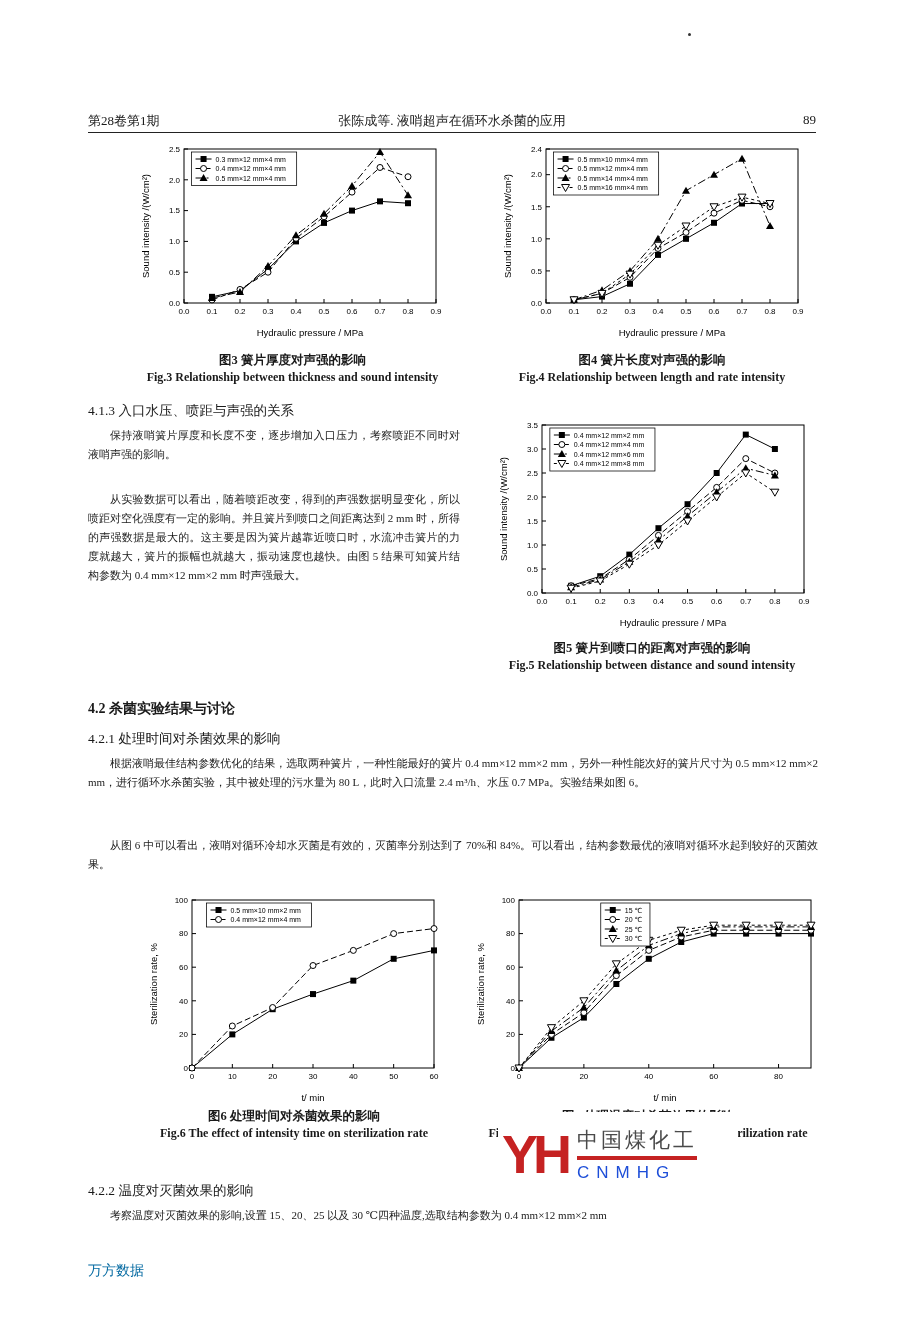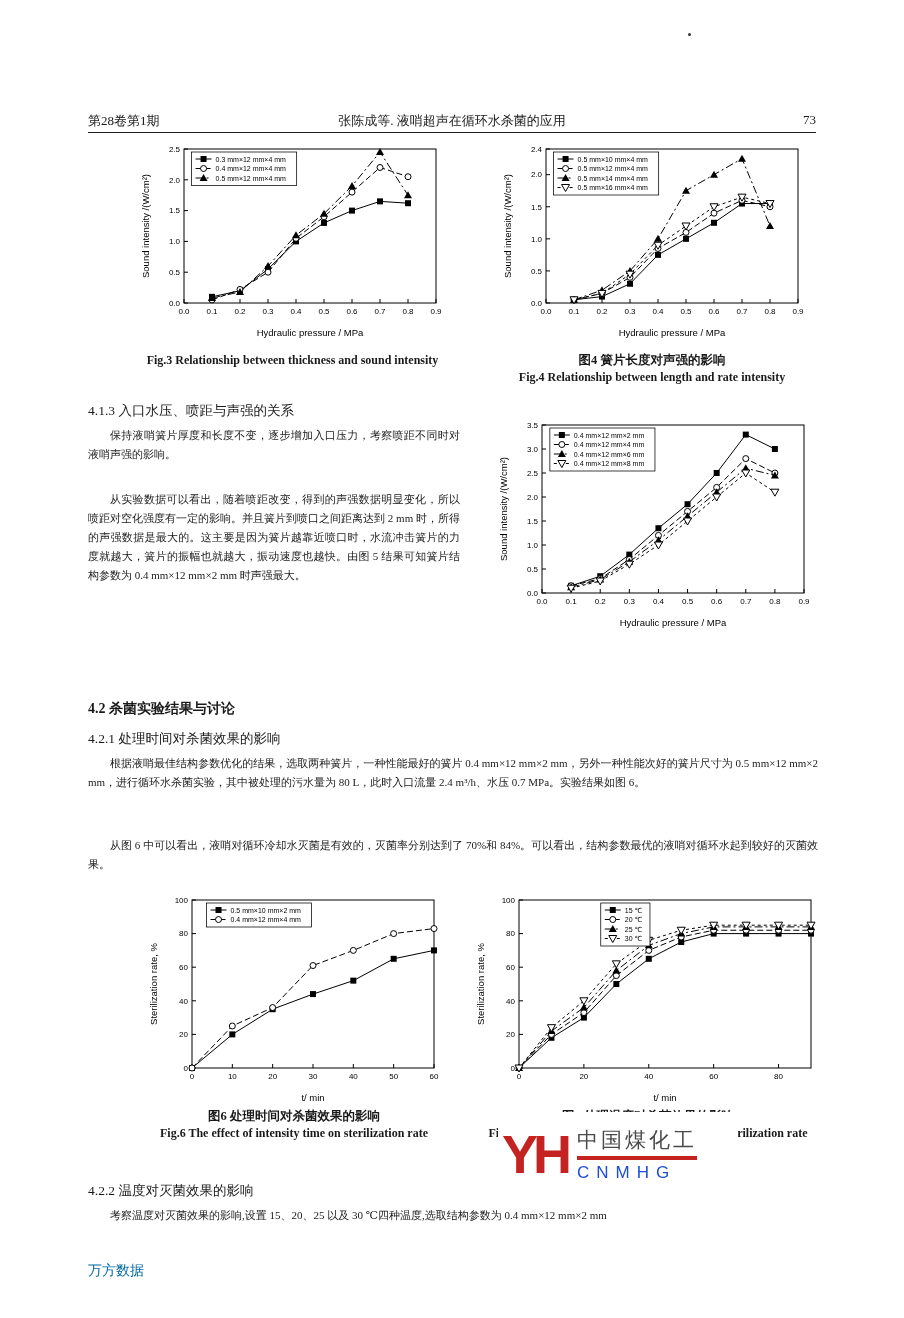--- a/index.html
+++ b/index.html
@@ -33,21 +33,21 @@
 </head>
 <body>
 
 <div class="page">
 
   <div class="speck"></div>
 
   <div class="hdr">
     <span class="l">第28卷第1期</span>
     <span class="c">张陈成等. 液哨超声在循环水杀菌的应用</span>
-    <span class="r">73</span>
+    <span class="r">89</span>
   </div>
 
   <div class="chart" style="left:140px;top:142px;"><svg width="305" height="198" viewBox="0 0 305 198" xmlns="http://www.w3.org/2000/svg">
         <rect x="44" y="7" width="252" height="154" fill="#fff" stroke="#000" stroke-width="1"></rect>
         <line x1="44" y1="161" x2="44" y2="157" stroke="#000"></line>
         <text x="44" y="172" font-size="8" text-anchor="middle">0.0</text>
         <line x1="72" y1="161" x2="72" y2="157" stroke="#000"></line>
         <text x="72" y="172" font-size="8" text-anchor="middle">0.1</text>
         <line x1="100" y1="161" x2="100" y2="157" stroke="#000"></line>
         <text x="100" y="172" font-size="8" text-anchor="middle">0.2</text>
@@ -199,20 +199,21 @@
         <text x="75.56" y="29.1" font-size="7">0.5 mm×12 mm×4 mm</text>
         <line x1="55.56" y1="36" x2="71.56" y2="36" stroke="#000" stroke-dasharray="8 3 2 3"></line>
         <polygon points="63.56,32 59.56,39 67.56,39" fill="#000"></polygon>
         <text x="75.56" y="38.6" font-size="7">0.5 mm×14 mm×4 mm</text>
         <line x1="55.56" y1="45.5" x2="71.56" y2="45.5" stroke="#000" stroke-dasharray="3 3"></line>
         <polygon points="63.56,49.5 59.56,42.5 67.56,42.5" fill="#fff" stroke="#000"></polygon>
         <text x="75.56" y="48.1" font-size="7">0.5 mm×16 mm×4 mm</text>
       </svg></div>
 
   <div class="cap" style="left:95px;top:352px;width:395px;">
+    <div class="cap-zh">图3 簧片厚度对声强的影响</div>
     <div class="cap-en">Fig.3 Relationship between thickness and sound intensity</div>
   </div>
   <div class="cap" style="left:462px;top:352px;width:380px;">
     <div class="cap-zh">图4 簧片长度对声强的影响</div>
     <div class="cap-en">Fig.4 Relationship between length and rate intensity</div>
   </div>
 
   <div class="heading" style="left:88px;top:402px;">4.1.3 入口水压、喷距与声强的关系</div>
   <div class="para" style="left:88px;top:426px;width:372px;">保持液哨簧片厚度和长度不变，逐步增加入口压力，考察喷距不同时对液哨声强的影响。</div>
   <div class="para" style="left:88px;top:490px;width:372px;">从实验数据可以看出，随着喷距改变，得到的声强数据明显变化，所以喷距对空化强度有一定的影响。并且簧片到喷口之间距离达到 2 mm 时，所得的声强数据是最大的。这主要是因为簧片越靠近喷口时，水流冲击簧片的力度就越大，簧片的振幅也就越大，振动速度也越快。由图 5 结果可知簧片结构参数为 0.4 mm×12 mm×2 mm 时声强最大。</div>
@@ -300,20 +301,24 @@
         <line x1="55.86" y1="26.5" x2="71.86" y2="26.5" stroke="#000" stroke-dasharray="6 3"></line>
         <circle cx="63.86" cy="26.5" r="3" fill="#fff" stroke="#000"></circle>
         <text x="75.86" y="29.1" font-size="7">0.4 mm×12 mm×4 mm</text>
         <line x1="55.86" y1="36" x2="71.86" y2="36" stroke="#000" stroke-dasharray="8 3 2 3"></line>
         <polygon points="63.86,32 59.86,39 67.86,39" fill="#000"></polygon>
         <text x="75.86" y="38.6" font-size="7">0.4 mm×12 mm×6 mm</text>
         <line x1="55.86" y1="45.5" x2="71.86" y2="45.5" stroke="#000" stroke-dasharray="3 3"></line>
         <polygon points="63.86,49.5 59.86,42.5 67.86,42.5" fill="#fff" stroke="#000"></polygon>
         <text x="75.86" y="48.1" font-size="7">0.4 mm×12 mm×8 mm</text>
       </svg></div>
+  <div class="cap" style="left:462px;top:640px;width:380px;">
+    <div class="cap-zh">图5 簧片到喷口的距离对声强的影响</div>
+    <div class="cap-en">Fig.5 Relationship between distance and sound intensity</div>
+  </div>
 
   <div class="heading b" style="left:88px;top:700px;">4.2 杀菌实验结果与讨论</div>
   <div class="heading" style="left:88px;top:730px;">4.2.1 处理时间对杀菌效果的影响</div>
   <div class="para" style="left:88px;top:754px;width:730px;">根据液哨最佳结构参数优化的结果，选取两种簧片，一种性能最好的簧片 0.4 mm×12 mm×2 mm，另外一种性能次好的簧片尺寸为 0.5 mm×12 mm×2 mm，进行循环水杀菌实验，其中被处理的污水量为 80 L，此时入口流量 2.4 m³/h、水压 0.7 MPa。实验结果如图 6。</div>
   <div class="para" style="left:88px;top:836px;width:730px;">从图 6 中可以看出，液哨对循环冷却水灭菌是有效的，灭菌率分别达到了 70%和 84%。可以看出，结构参数最优的液哨对循环水起到较好的灭菌效果。</div>
 
   <div class="chart" style="left:148px;top:893px;"><svg width="295" height="212" viewBox="0 0 295 212" xmlns="http://www.w3.org/2000/svg">
         <rect x="44" y="7" width="242" height="168" fill="#fff" stroke="#000" stroke-width="1"></rect>
         <line x1="44" y1="175" x2="44" y2="171" stroke="#000"></line>
         <text x="44" y="186" font-size="8" text-anchor="middle">0</text>

